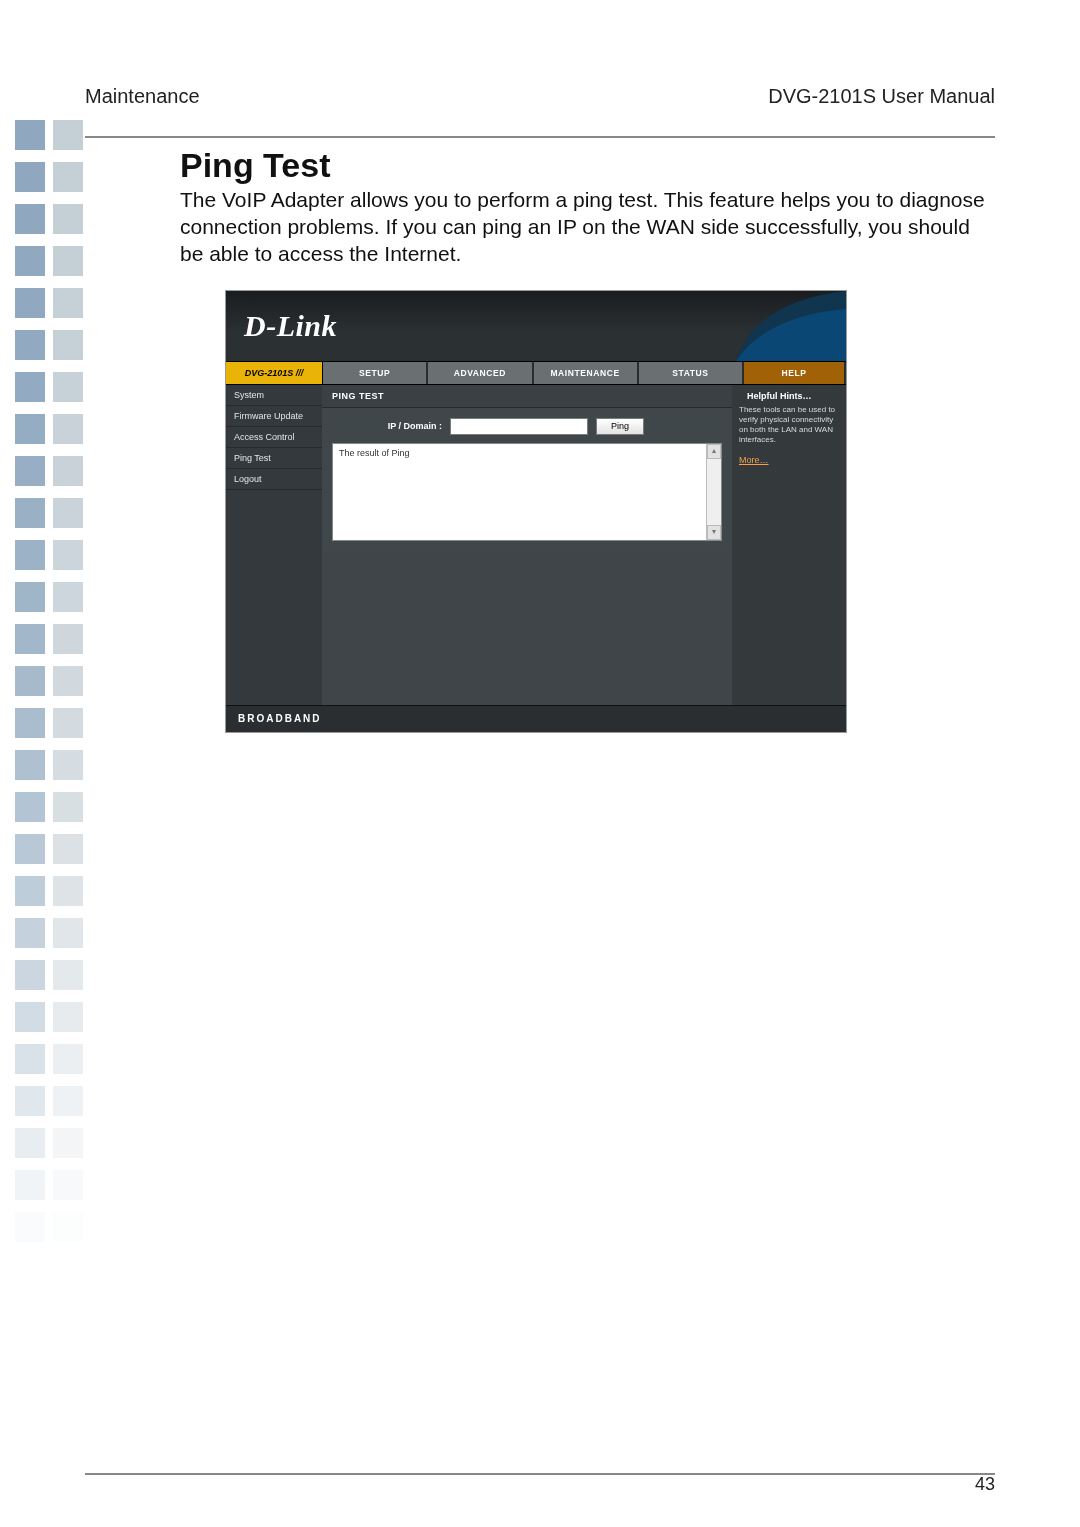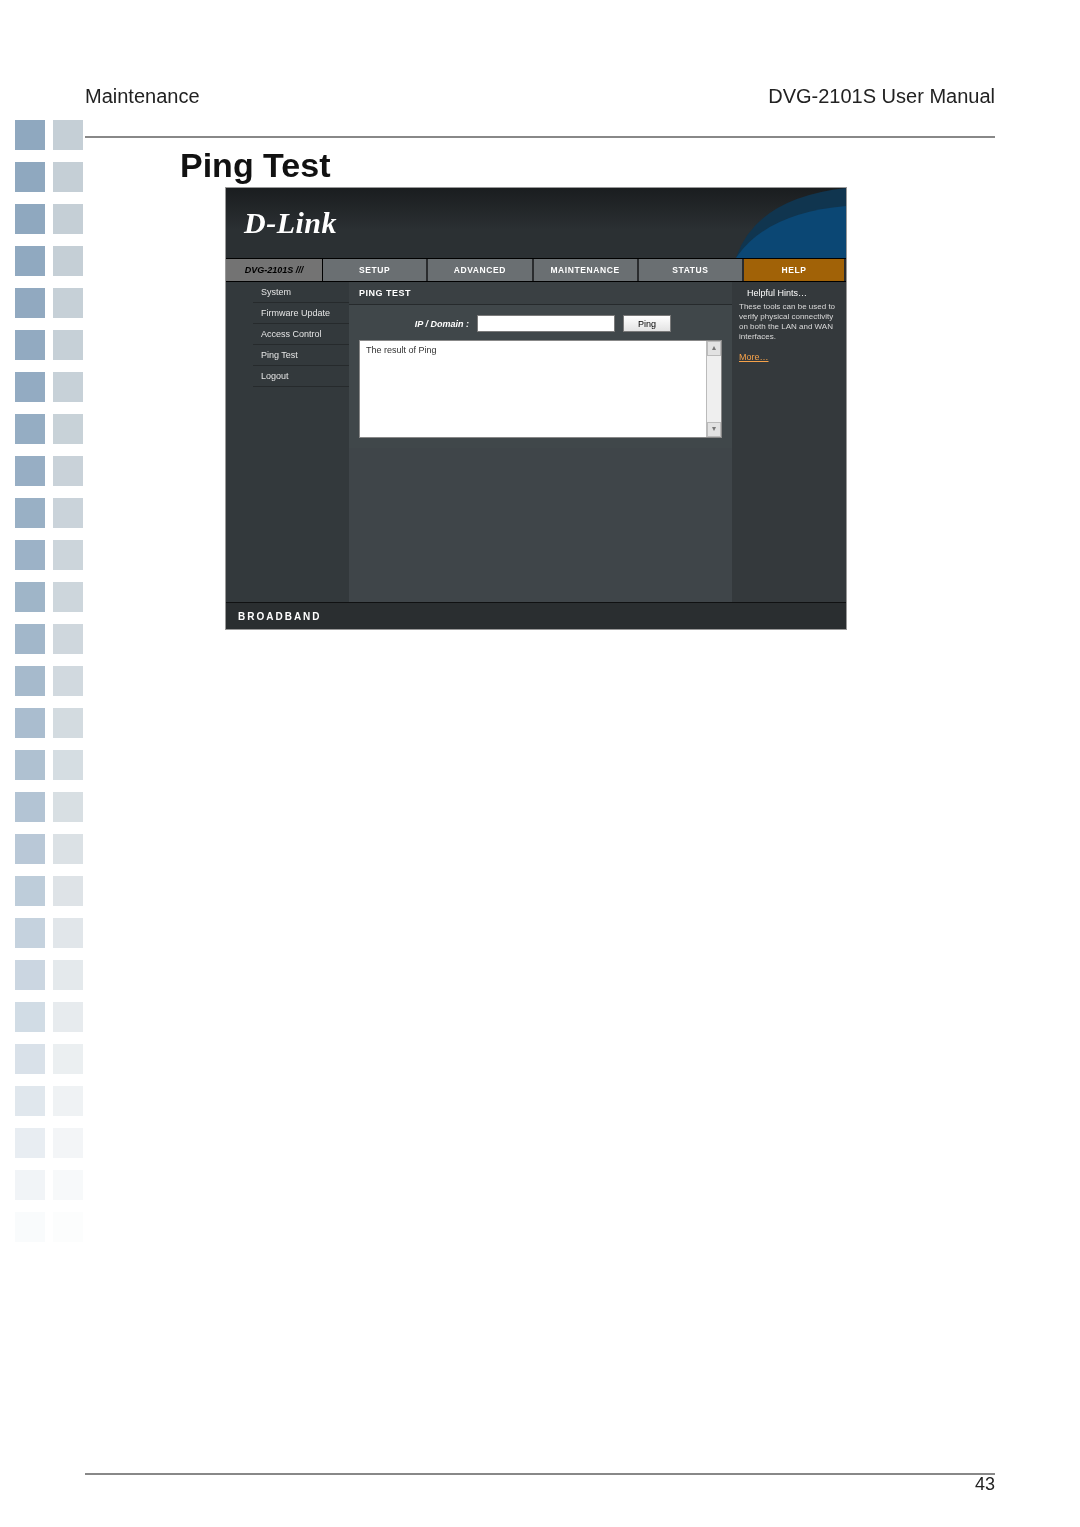--- a/index.html
+++ b/index.html
@@ -14,39 +14,39 @@
   .body-wrap{margin-left:95px;margin-top:8px;}
   .h1{font-size:34px;font-weight:bold;color:#111;margin:0 0 2px 0;}
   .intro{font-size:21px;color:#111;line-height:1.28;margin:0 0 22px 0;}
   
   .shot{width:620px;margin:0 auto 26px 45px;border:1px solid #999;background:#2e3437;font-size:10px;color:#fff;position:relative;}
   .shot-top{height:70px;background:linear-gradient(#1a1d1f,#2b3033 60%,#2b3033);position:relative;font-style:italic;}
   .brand{position:absolute;left:18px;top:18px;font-size:30px;font-weight:bold;color:#fff;font-family:Georgia,'Times New Roman',serif;letter-spacing:0.5px;}
   .swoosh{position:absolute;right:0;top:0;width:110px;height:70px;overflow:hidden;}
   .swoosh svg{display:block;}
   .tabrow{display:flex;height:22px;border-top:1px solid #000;border-bottom:1px solid #000;}
-  .tabrow .model{width:96px;background:#737373;color:#000;font-style:italic;font-weight:bold;font-size:9px;display:flex;align-items:center;justify-content:center;border-right:1px solid #000;}
+  .tabrow .model{width:96px;background:#eab308;color:#000;font-style:italic;font-weight:bold;font-size:9px;display:flex;align-items:center;justify-content:center;border-right:1px solid #000;}
   .tabrow .tab{flex:1;background:#6a6f72;border-right:2px solid #2a2c2e;display:flex;align-items:center;justify-content:center;font-size:8.5px;font-weight:bold;letter-spacing:0.6px;color:#fff;cursor:pointer;}
   .tabrow .tab.help{flex:0 0 100px;background:#a16207;}
   .midrow{display:flex;min-height:320px;}
-  .side{width:96px;background:#33393c;padding-left:27px;}
+  .side{width:96px;background:#33393c;}
   .side .it{padding:5px 8px;font-size:9px;color:#e6e6e6;border-bottom:1px solid #262a2c;cursor:pointer;}
   .mainc{flex:1;background:#3f4549;padding:0;}
   .panel-title{background:#3a4043;color:#fff;font-size:9px;font-weight:bold;letter-spacing:0.5px;padding:6px 10px;border-bottom:1px solid #262a2c;}
   .panel-body{background:#40474a;padding:10px;}
   .frow{display:flex;align-items:center;gap:8px;margin-bottom:8px;}
-  .flab{color:#fff;font-size:9px;font-weight:bold;min-width:110px;text-align:right;font-style:italic;}
+  .flab{color:#fff;font-size:9px;font-weight:bold;min-width:110px;text-align:right;}
   .finput{background:#fff;border:1px solid #7a7a7a;height:15px;width:130px;color:#000;font-size:9px;padding:0 3px;}
   .fbtn{background:linear-gradient(#fff,#e3e3e3);border:1px solid #7a7a7a;color:#000;font-size:9px;height:17px;padding:0 14px;cursor:pointer;}
   .resbox{background:#fff;color:#333;font-size:9px;padding:4px 6px;height:88px;position:relative;border:1px solid #888;}
   .sbar{position:absolute;right:0;top:0;bottom:0;width:14px;background:#efefef;border-left:1px solid #bbb;}
   .sbar .arr{height:13px;background:#e2e2e2;border:1px solid #bbb;color:#777;font-size:8px;text-align:center;line-height:11px;}
   .sbar .arr.bot{position:absolute;bottom:0;left:0;right:0;}
   .helpcol{flex:0 0 100px;background:#34393c;padding:6px 7px;}
-  .helpcol .hh{font-size:9px;font-weight:normal;color:#fff;margin-bottom:4px;padding-left:8px;}
+  .helpcol .hh{font-size:9px;font-weight:bold;color:#fff;margin-bottom:4px;padding-left:8px;}
   .helpcol .ht{font-size:8px;color:#dadada;line-height:1.25;}
   .helpcol .more{color:#f6a24a;font-size:9px;margin-top:10px;cursor:pointer;text-decoration:underline;}
   .shot-foot{height:26px;background:#2a2e30;border-top:1px solid #101112;display:flex;align-items:center;padding-left:12px;font-size:10px;font-weight:bold;letter-spacing:2px;color:#fff;}
   .def{display:flex;gap:28px;font-size:21px;line-height:1.35;margin-top:8px;}
   .def .term{color:#d98c2b;font-weight:bold;white-space:nowrap;}
   .def .val{color:#111;}
   .pgnum{position:absolute;right:85px;bottom:32px;font-size:18px;color:#222;}
 </style>
 </head>
 <body>
@@ -54,20 +54,21 @@
 <div class="page">
   <div class="content">
     <div class="hdr">
       <span>Maintenance</span>
       <span>DVG-2101S User Manual</span>
     </div>
     <div class="rule-top"></div>
 
     <div class="body-wrap">
       <h1 class="h1">Ping Test</h1>
+      <p class="intro">The VoIP Adapter allows you to perform a ping test. This feature helps you to diagnose connection problems. If you can ping an IP on the WAN side successfully, you should be able to access the Internet.</p>
 
       <div class="shot">
         <div class="shot-top">
           <div class="brand">D-Link</div>
           <div class="swoosh">
             <svg width="110" height="70">
                 <path d="M0 70 Q20 10 110 0 L110 70 Z" fill="#10354f"></path>
                 <path d="M0 70 Q30 25 110 18 L110 70 Z" fill="#0a4a7a" opacity="0.85"></path>
               </svg>
           </div>

